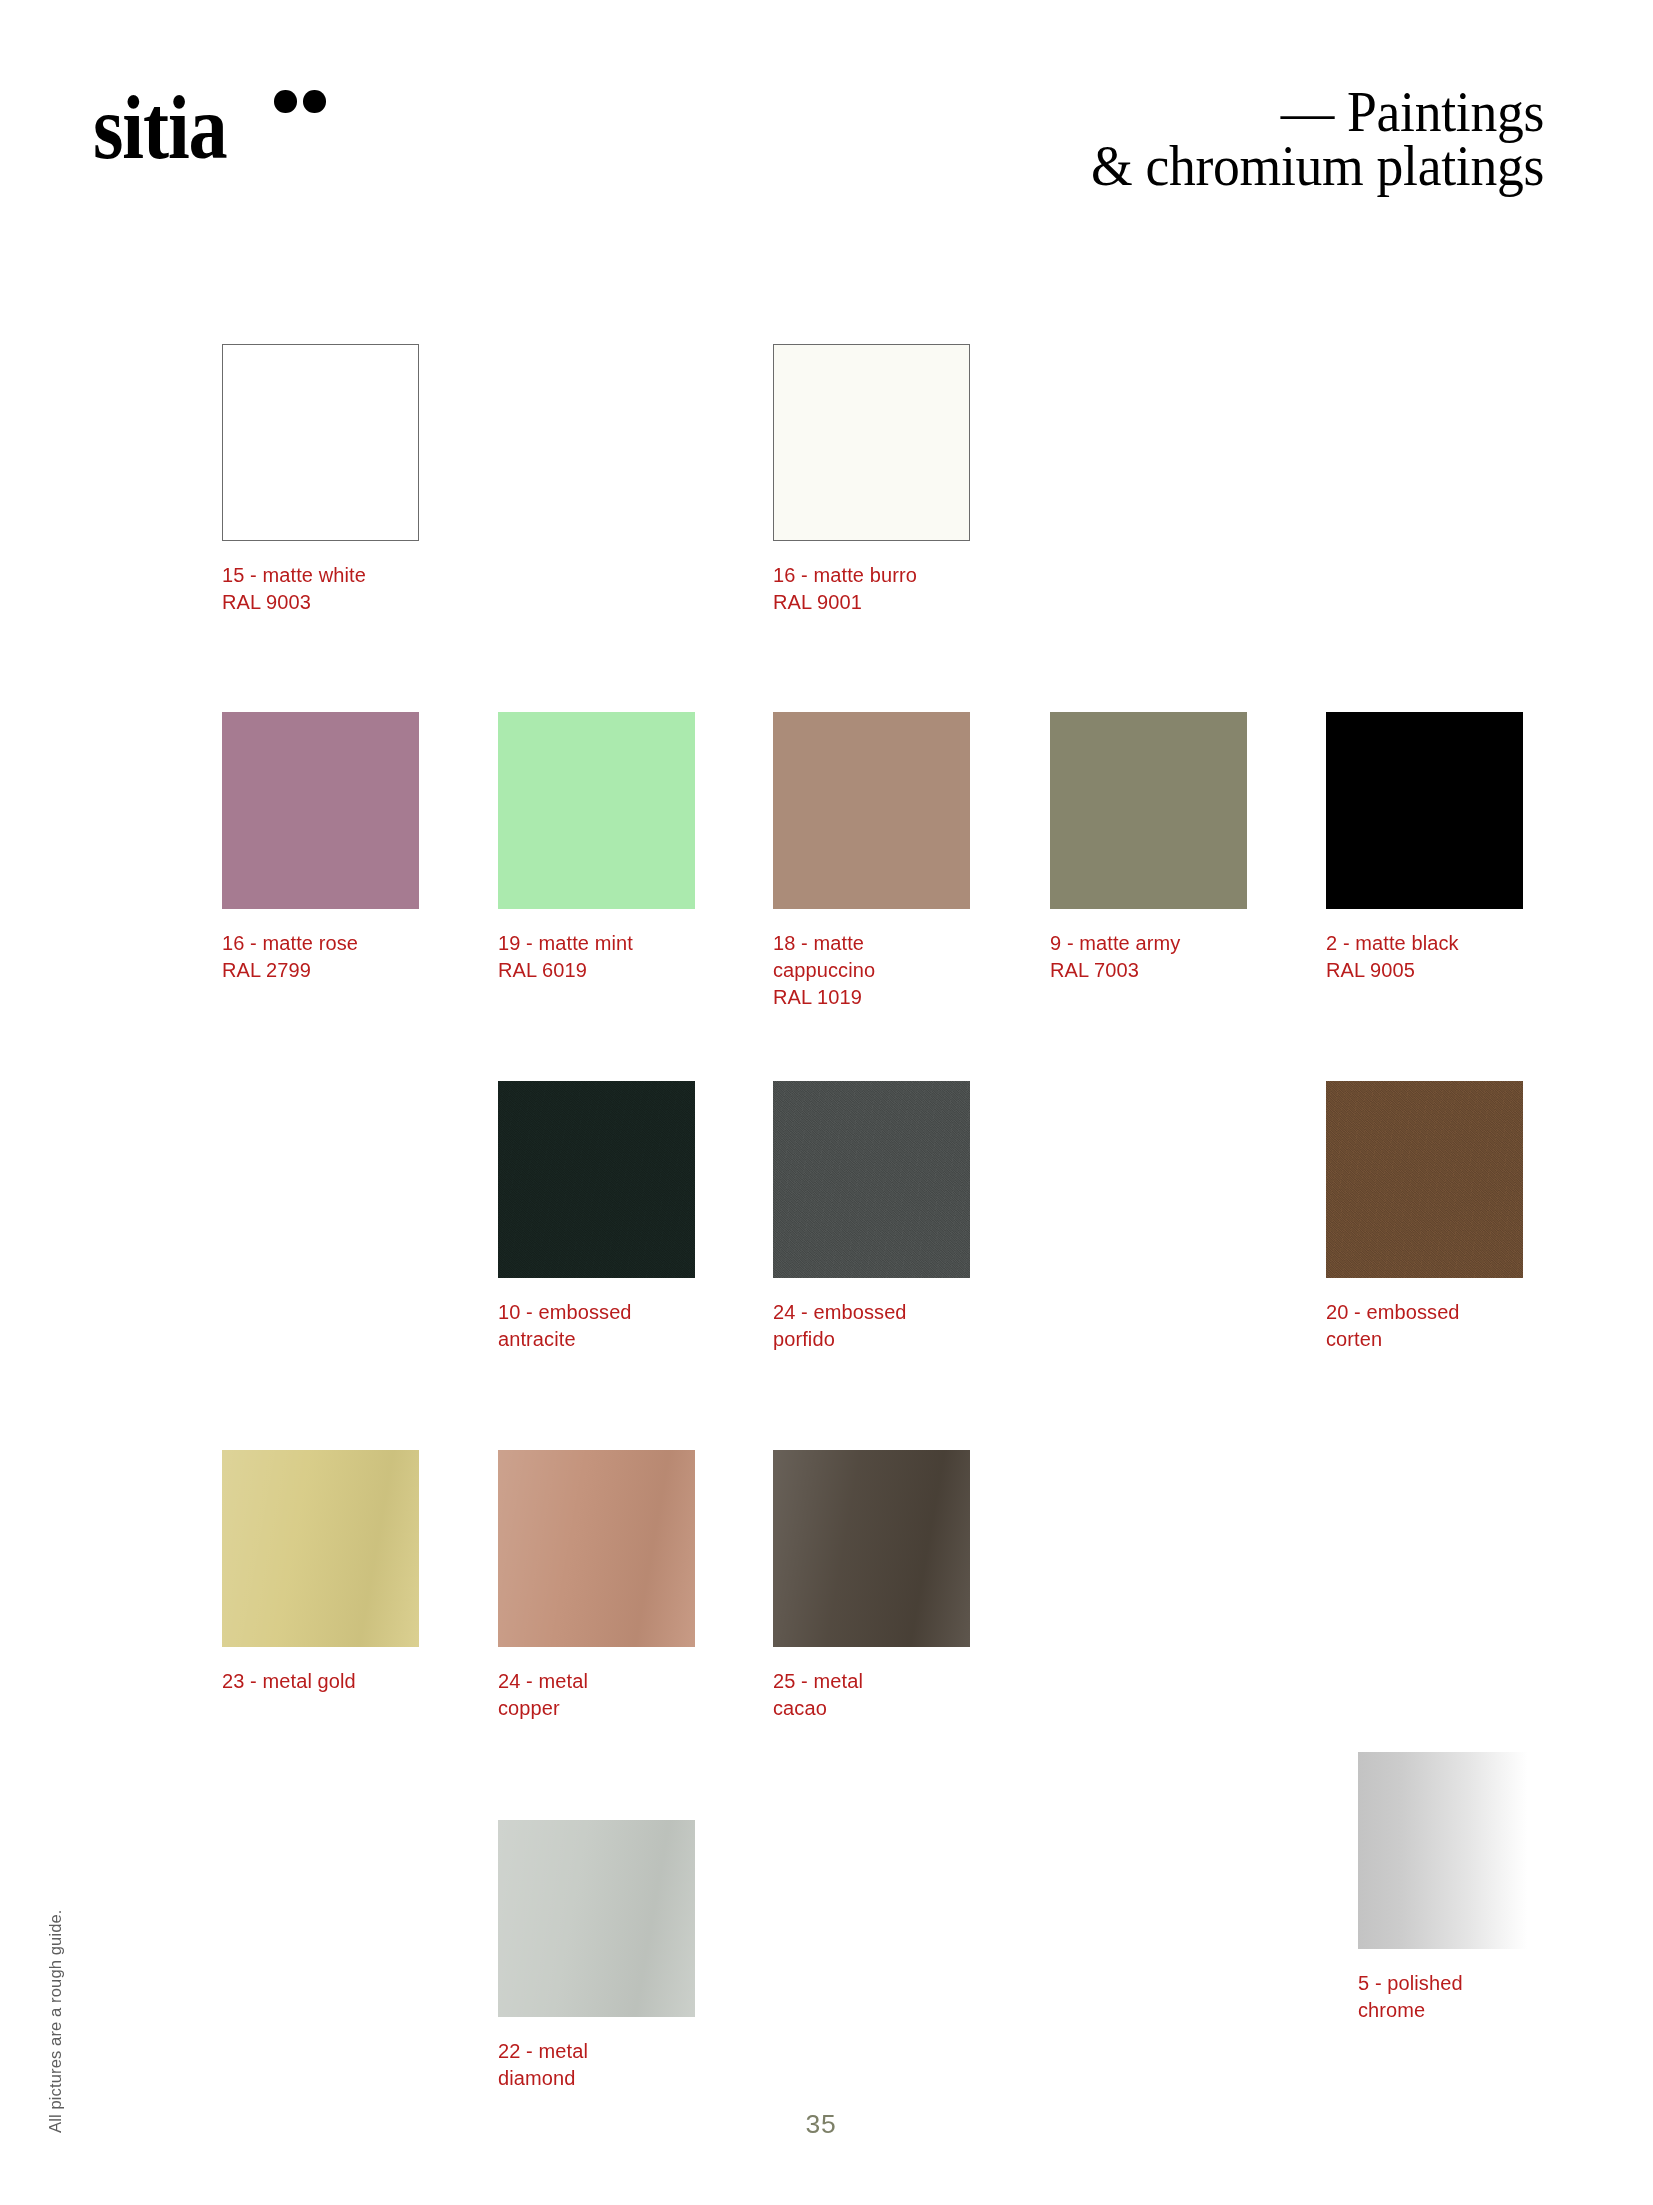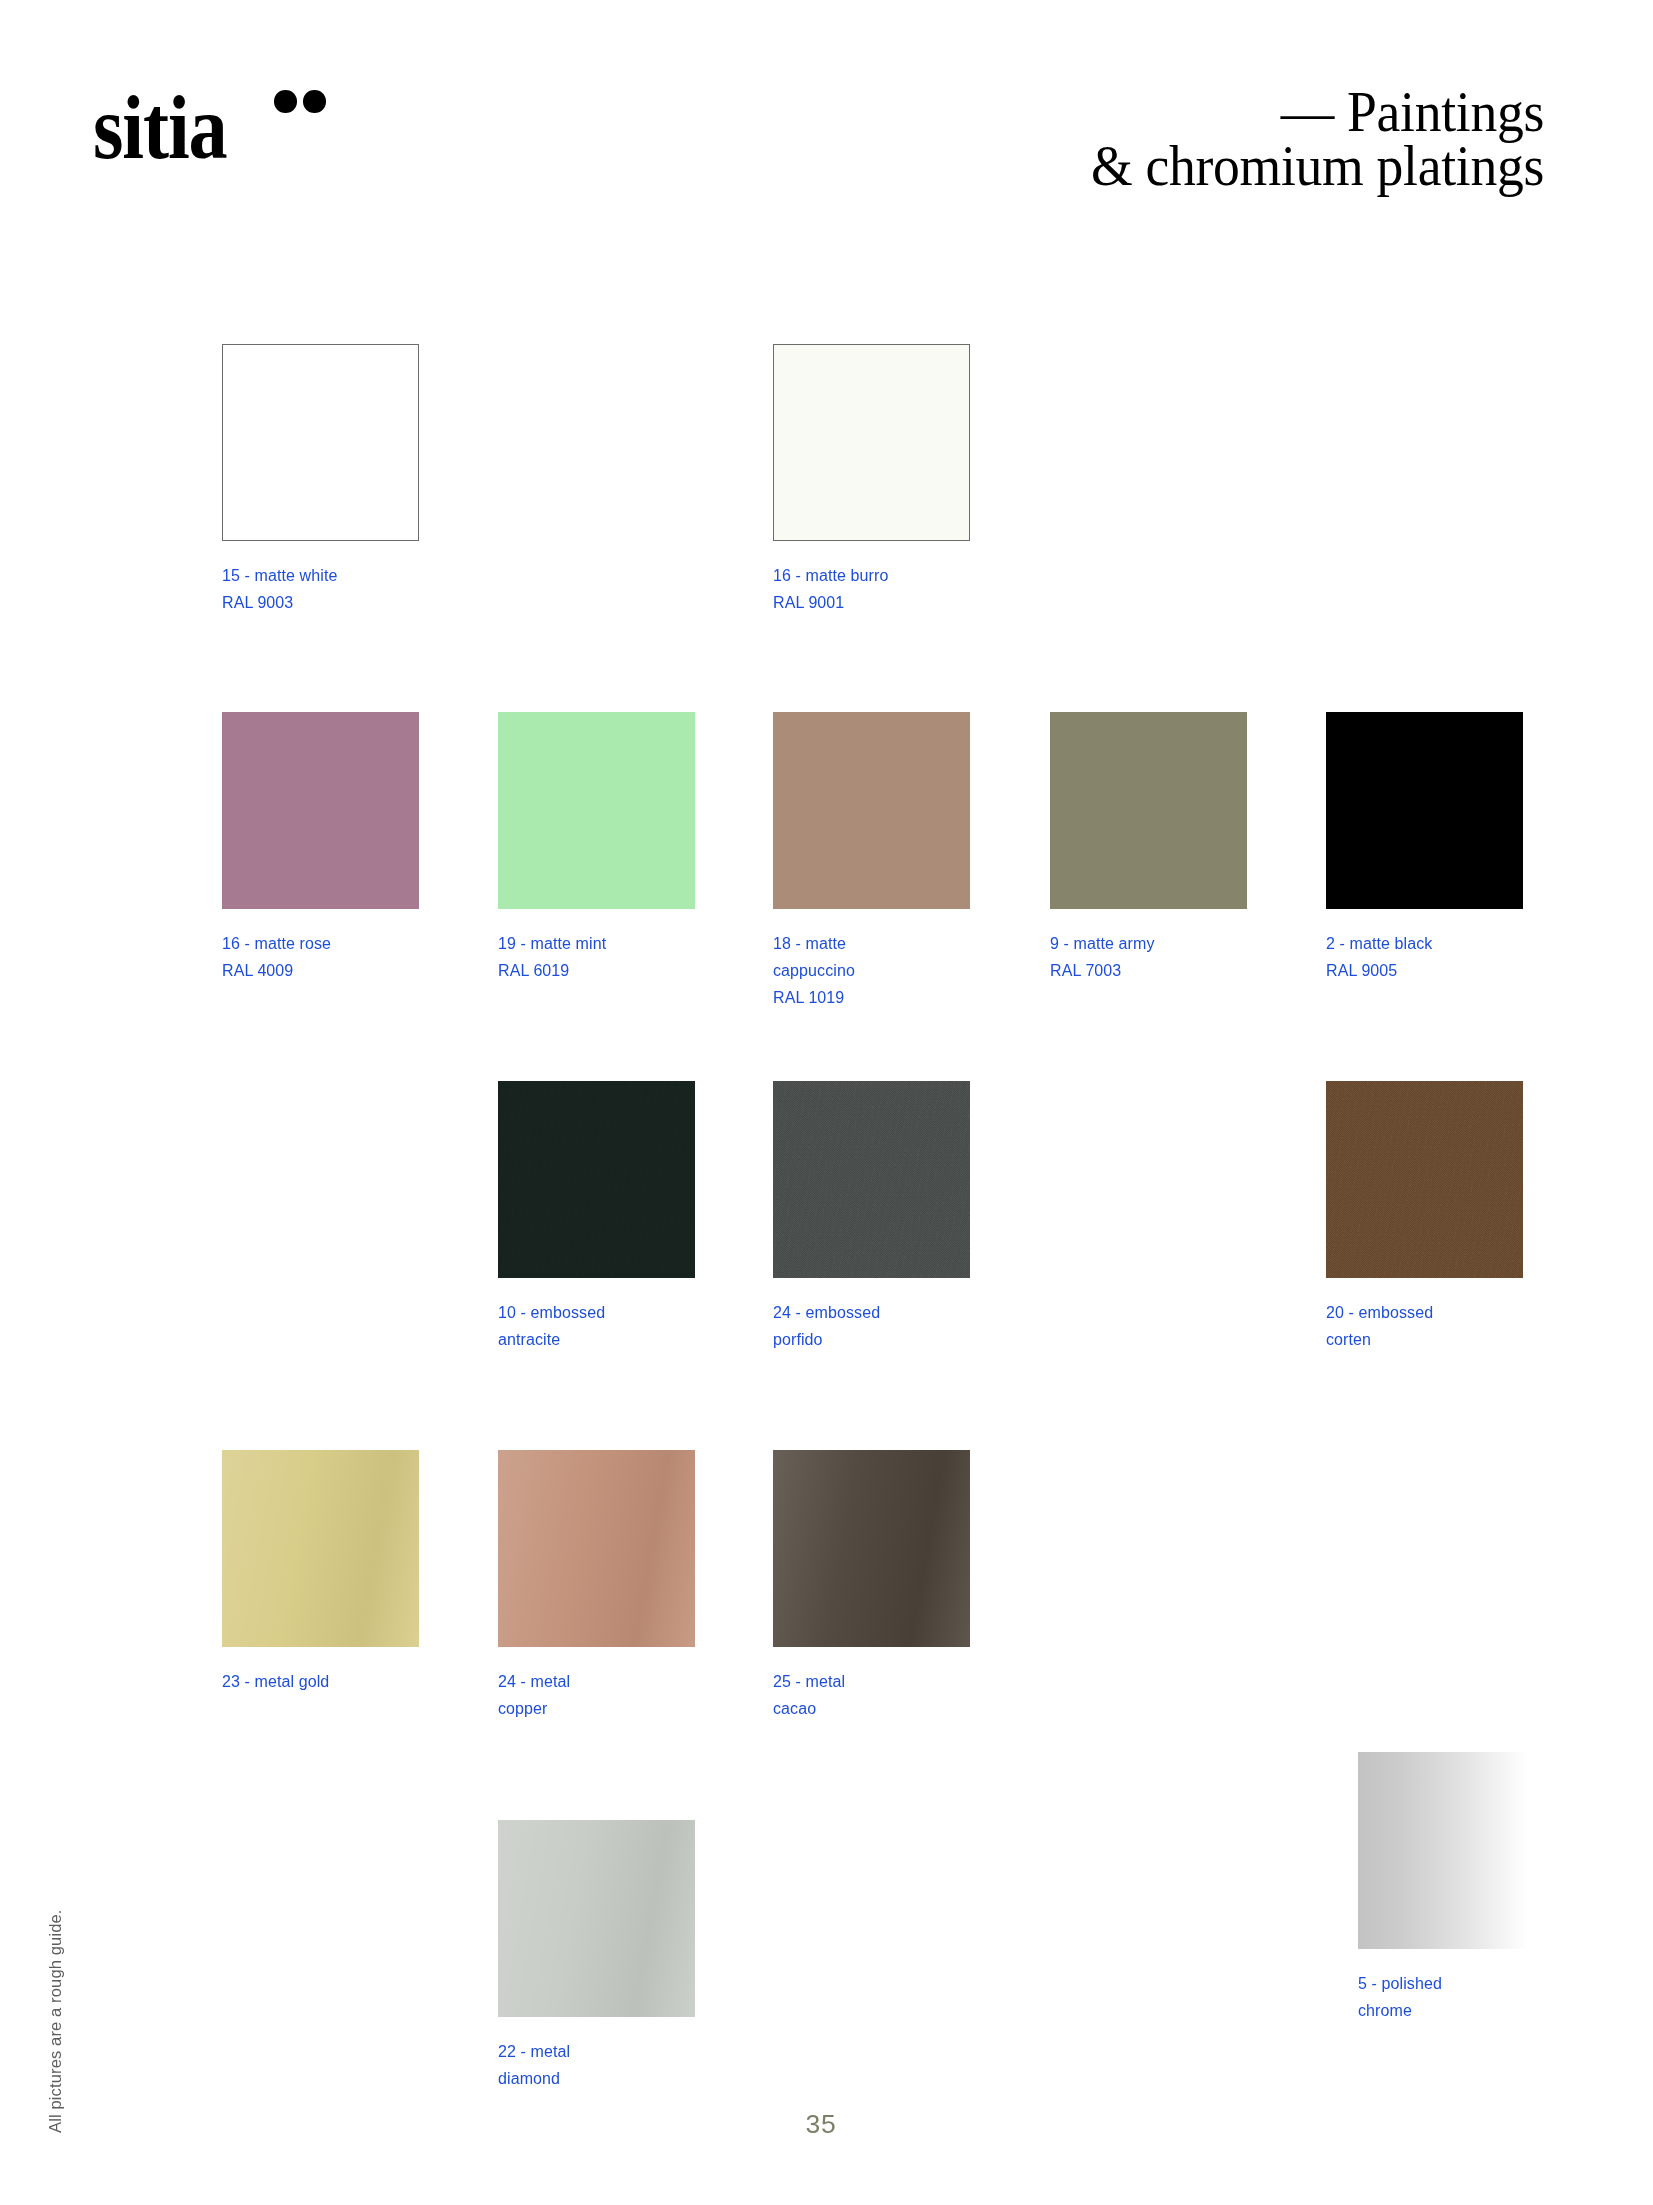--- a/index.html
+++ b/index.html
@@ -82,23 +82,23 @@
     width: 197px;
     height: 197px;
     box-sizing: border-box;
     background: #ffffff;
   }
   .chip.bordered {
     border: 1.3px solid #6b6b6b;
   }
   .chip-label {
     margin-top: 21px;
-    font-size: 16px;
+    font-size: 20px;
     line-height: 27px;
-    color: #1d4ed8;
+    color: #b91c1c;
     letter-spacing: 0.1px;
     width: 212px;
     font-weight: 400;
   }
   .chip-label .l2 { display: block; }
 
   
   .chip.textured {
     background-image:
       repeating-linear-gradient(132deg, rgba(255,255,255,0.05) 0px, rgba(255,255,255,0.05) 0.7px, rgba(0,0,0,0.05) 0.7px, rgba(0,0,0,0.05) 1.3px),
@@ -165,21 +165,21 @@
         <div class="chip bordered" style="background-color: rgb(250, 250, 244);"></div>
         <div class="chip-label">
           <span class="l2">16 - matte burro</span>
           <span class="l2">RAL 9001</span>
         </div>
       </div>
       <div class="swatch" style="left: 222px; top: 712px;">
         <div class="chip" style="background-color: rgb(166, 123, 145);"></div>
         <div class="chip-label">
           <span class="l2">16 - matte rose</span>
-          <span class="l2">RAL 4009</span>
+          <span class="l2">RAL 2799</span>
         </div>
       </div>
       <div class="swatch" style="left: 498px; top: 712px;">
         <div class="chip" style="background-color: rgb(171, 234, 174);"></div>
         <div class="chip-label">
           <span class="l2">19 - matte mint</span>
           <span class="l2">RAL 6019</span>
         </div>
       </div>
       <div class="swatch" style="left: 773px; top: 712px;">

